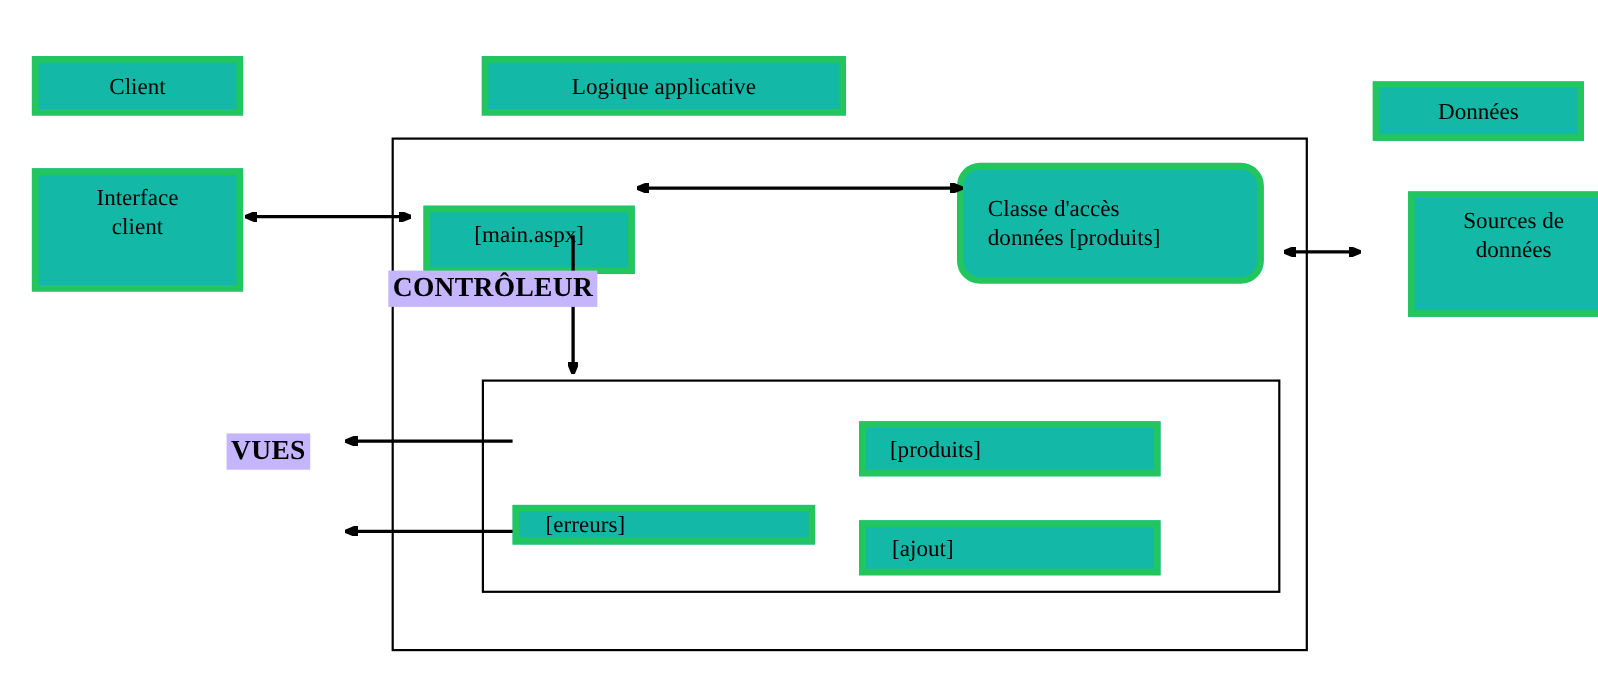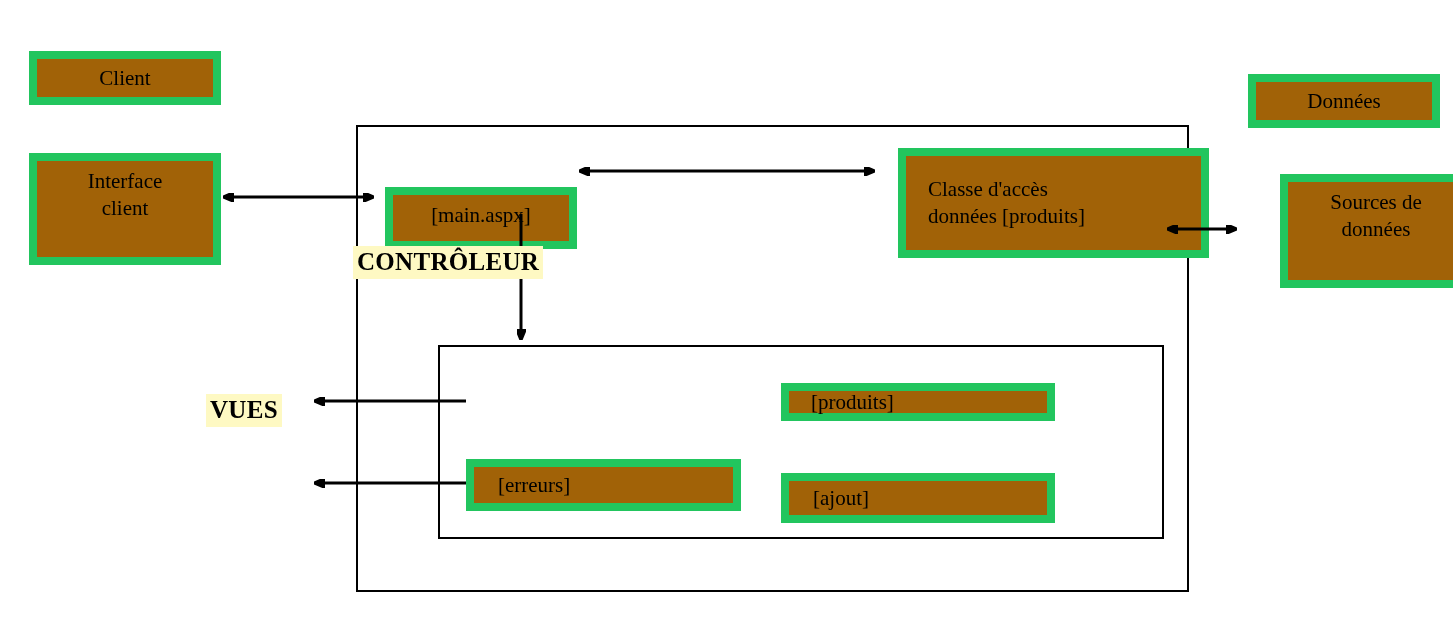--- a/index.html
+++ b/index.html
@@ -11,22 +11,22 @@
     position: relative;
     width: 1453px;
     height: 633px;
     background: #ffffff;
     font-family: "Liberation Serif", "DejaVu Serif", serif;
     overflow: hidden;
   }
   .box {
     position: absolute;
     box-sizing: border-box;
-    border: 8px solid #22c55e;
-    background: #a16207;
+    border: 6px solid #22c55e;
+    background: #14b8a6;
     color: #000000;
     font-size: 21px;
     line-height: 1.28;
     z-index: 3;
   }
   .box-center {
     display: flex;
     align-items: center;
     justify-content: center;
     text-align: center;
@@ -51,21 +51,21 @@
     border: 2px solid #000000;
     background: transparent;
     z-index: 1;
   }
   .views-container {
     z-index: 2;
     background: #ffffff;
   }
   .label-hl {
     position: absolute;
-    background: #fef9c3;
+    background: #c4b5fd;
     color: #000000;
     font-family: "Liberation Serif", "DejaVu Serif", serif;
     font-weight: bold;
     font-size: 25px;
     line-height: 1;
     letter-spacing: 0.3px;
     padding: 3px 4px 5px 4px;
     white-space: nowrap;
     z-index: 6;
   }
@@ -85,54 +85,57 @@
 </style>
 </head>
 <body>
 
 <div id="canvas">
 
   <div class="box box-center" style="left:29px; top:51px; width:192px; height:54px;">
     <span>Client</span>
   </div>
 
+  <div class="box box-center" style="left:438px; top:51px; width:331px; height:54px;">
+    <span>Logique applicative</span>
+  </div>
 
   <div class="box box-center" style="left:1248px; top:74px; width:192px; height:54px;">
     <span>Données</span>
   </div>
 
   <div class="box box-top-center" style="left:29px; top:153px; width:192px; height:112px; white-space:pre-line;">
     <span>Interface
 client</span>
   </div>
 
   <div class="container-box" style="left:356px; top:125px; width:833px; height:467px;"></div>
 
   <div class="box box-top-center" style="left:385px; top:152px; width:192px; height:62px;margin-top:35px;">
     <span>[main.aspx]</span>
   </div>
 
-  <div class="box box-left" style="left:898px; top:148px; width:311px; height:110px; white-space:pre-line;">
+  <div class="box box-left" style="left:870px; top:148px; width:279px; height:110px; white-space:pre-line;border-radius:21px;">
     <span>Classe d'accès
 données [produits]</span>
   </div>
 
   <div class="box box-top-center" style="left:1248px; top:174px; width:192px; height:114px; white-space:pre-line;margin-left:32px;">
     <span>Sources de
 données</span>
   </div>
 
   <div class="container-box views-container" style="left:438px; top:345px; width:726px; height:194px;"></div>
 
 
-  <div class="box box-left" style="left:781px; top:383px; width:274px; height:38px; ">
+  <div class="box box-left" style="left:781px; top:383px; width:274px; height:50px; ">
     <span>[produits]</span>
   </div>
 
-  <div class="box box-left" style="left:466px; top:459px; width:275px; height:52px; padding-left:24px;align-items:center;">
+  <div class="box box-left" style="left:466px; top:459px; width:275px; height:36px; padding-left:24px;align-items:center;">
     <span>[erreurs]</span>
   </div>
 
   <div class="box box-left" style="left:781px; top:473px; width:274px; height:50px; padding-left:24px;">
     <span>[ajout]</span>
   </div>
 
   <div class="label-hl" style="left:353px; top:246px;">
     <span>CONTRÔLEUR</span>
   </div>

